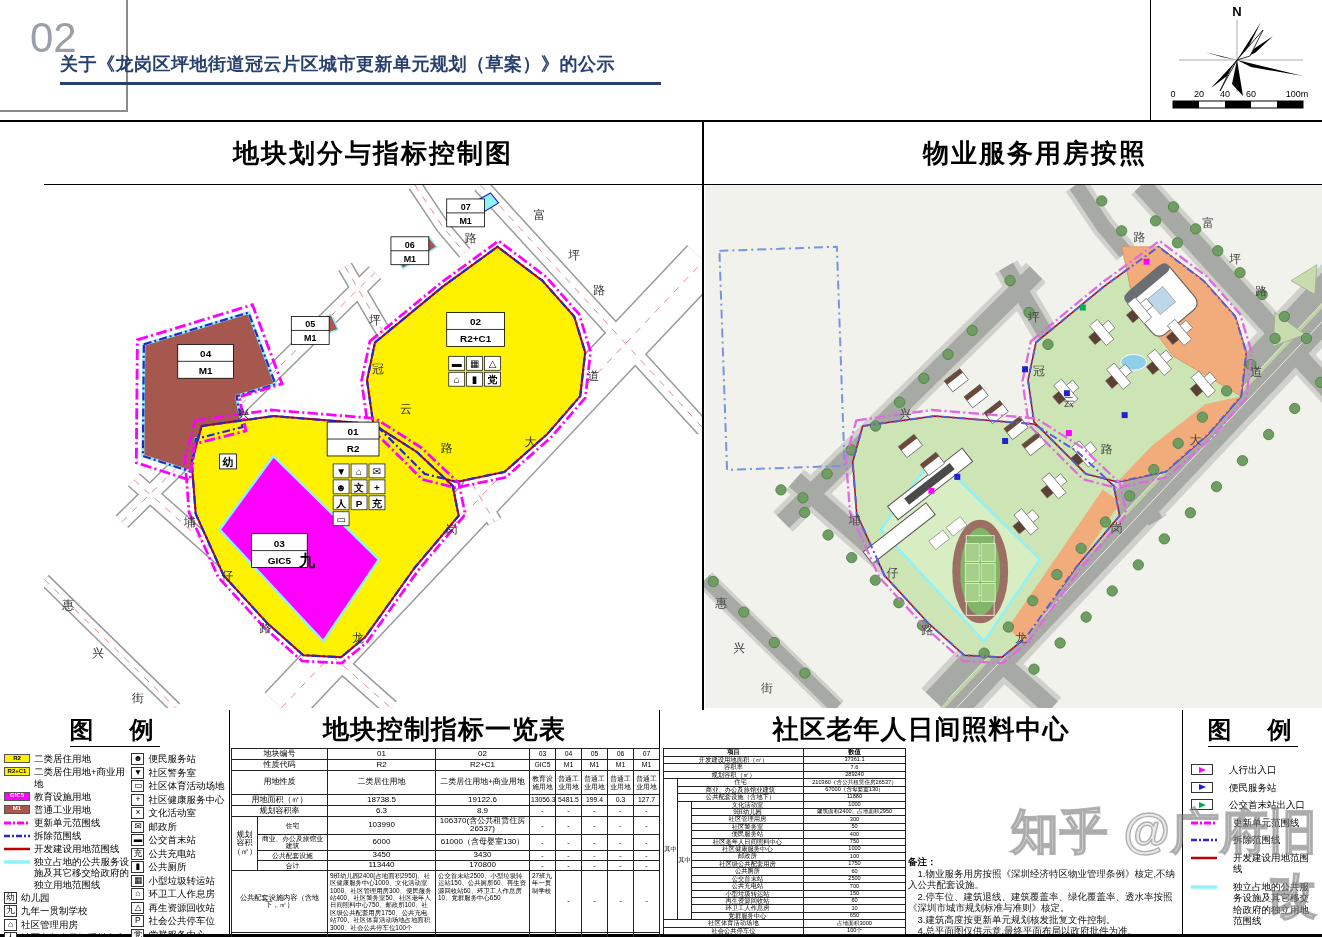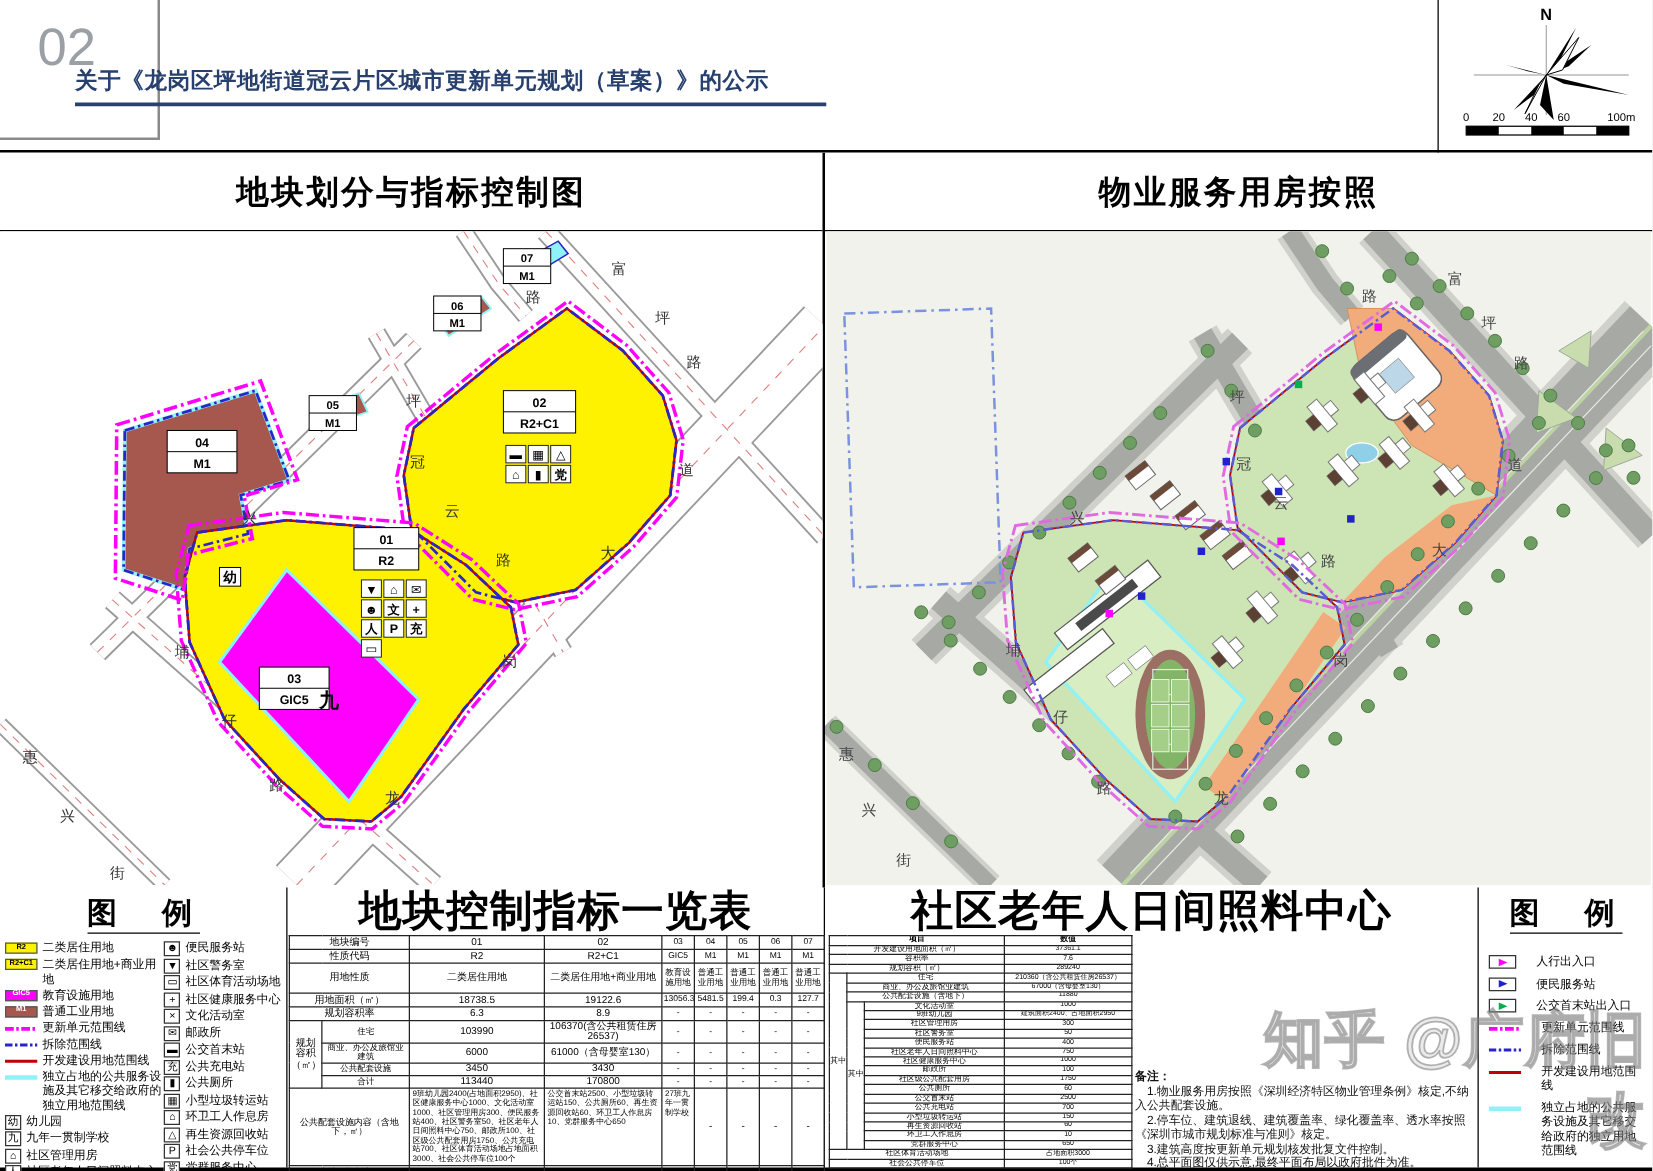--- a/index.html
+++ b/index.html
@@ -7,37 +7,37 @@
   .page{width:1322px;height:937px;position:relative;background:#ffffff;overflow:hidden;}
 
   
   .topbar{position:relative;height:122px;border-bottom:2px solid #000;background:#fff;}
   .pagenum{position:absolute;left:0;top:0;width:128px;height:112px;border-right:2px solid #8a8a8a;border-bottom:2px solid #8a8a8a;color:#9aa0a6;font-size:42px;padding:14px 0 0 30px;}
   .maintitle{position:absolute;left:60px;top:52px;color:#27406e;font-size:18px;font-weight:bold;letter-spacing:.5px;}
   .maintitle .ul{display:inline-block;border-bottom:3px solid #27406e;padding:0 46px 6px 0;}
   .compassbox{position:absolute;right:0;top:0;width:172px;height:122px;border-left:1.5px solid #000;}
 
   
-  .maps{display:flex;height:588px;}
+  .maps{display:flex;height:588px;padding-left:44px;}
   .panel{height:100%;}
   .panel.left{width:660px;border-right:2px solid #000;}
   .panel.right{width:662px;}
   .panel-h{height:63px;display:flex;align-items:center;justify-content:center;font-size:26px;font-weight:bold;border-bottom:1.5px solid #000;letter-spacing:2px;}
   .mapsvg{display:block;}
 
   
   .bottom{position:relative;height:227px;display:flex;border-bottom:3px solid #000;}
   .sec{height:100%;}
   .sec-legendL{width:230px;border-right:1.5px solid #000;}
   .sec-plot{width:430px;border-right:1.5px solid #000;}
   .sec-tech{width:523px;border-right:1.5px solid #000;position:relative;}
   .sec-legendR{width:139px;}
   .sec-title{height:40px;display:flex;align-items:center;justify-content:center;font-weight:bold;}
   .legend-title{font-size:24px;letter-spacing:6px;border-bottom:1.5px solid #000;}
-  .table-title{font-size:34px;letter-spacing:1px;height:38px;font-family:Liberation Serif, serif;}
+  .table-title{font-size:26px;letter-spacing:1px;height:38px;font-family:Liberation Serif, serif;}
 
   
   .ll-body{display:flex;padding:3px 2px 0 4px;gap:2px;}
   .ll-col1{width:126px;}
   .ll-col2{width:96px;}
   .lg-item{display:flex;align-items:flex-start;gap:4px;font-size:9.5px;line-height:11.5px;margin-bottom:1.5px;}
   .sw{width:26px;height:9px;flex:0 0 26px;display:flex;align-items:center;justify-content:center;font-size:6px;font-weight:bold;border:.5px solid #555;margin-top:1px;}
   .bx{width:13px;height:12px;flex:0 0 13px;border:1px solid #333;display:flex;align-items:center;justify-content:center;font-size:8.5px;background:#fff;margin-top:0;}
   .lnsw{flex:0 0 26px;margin-top:2px;}
 

